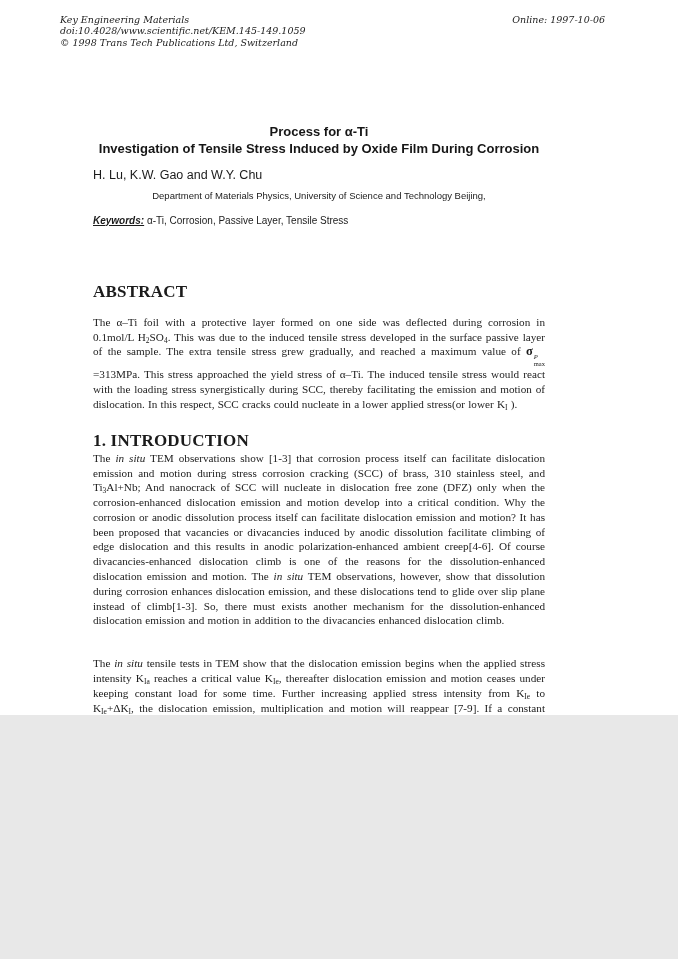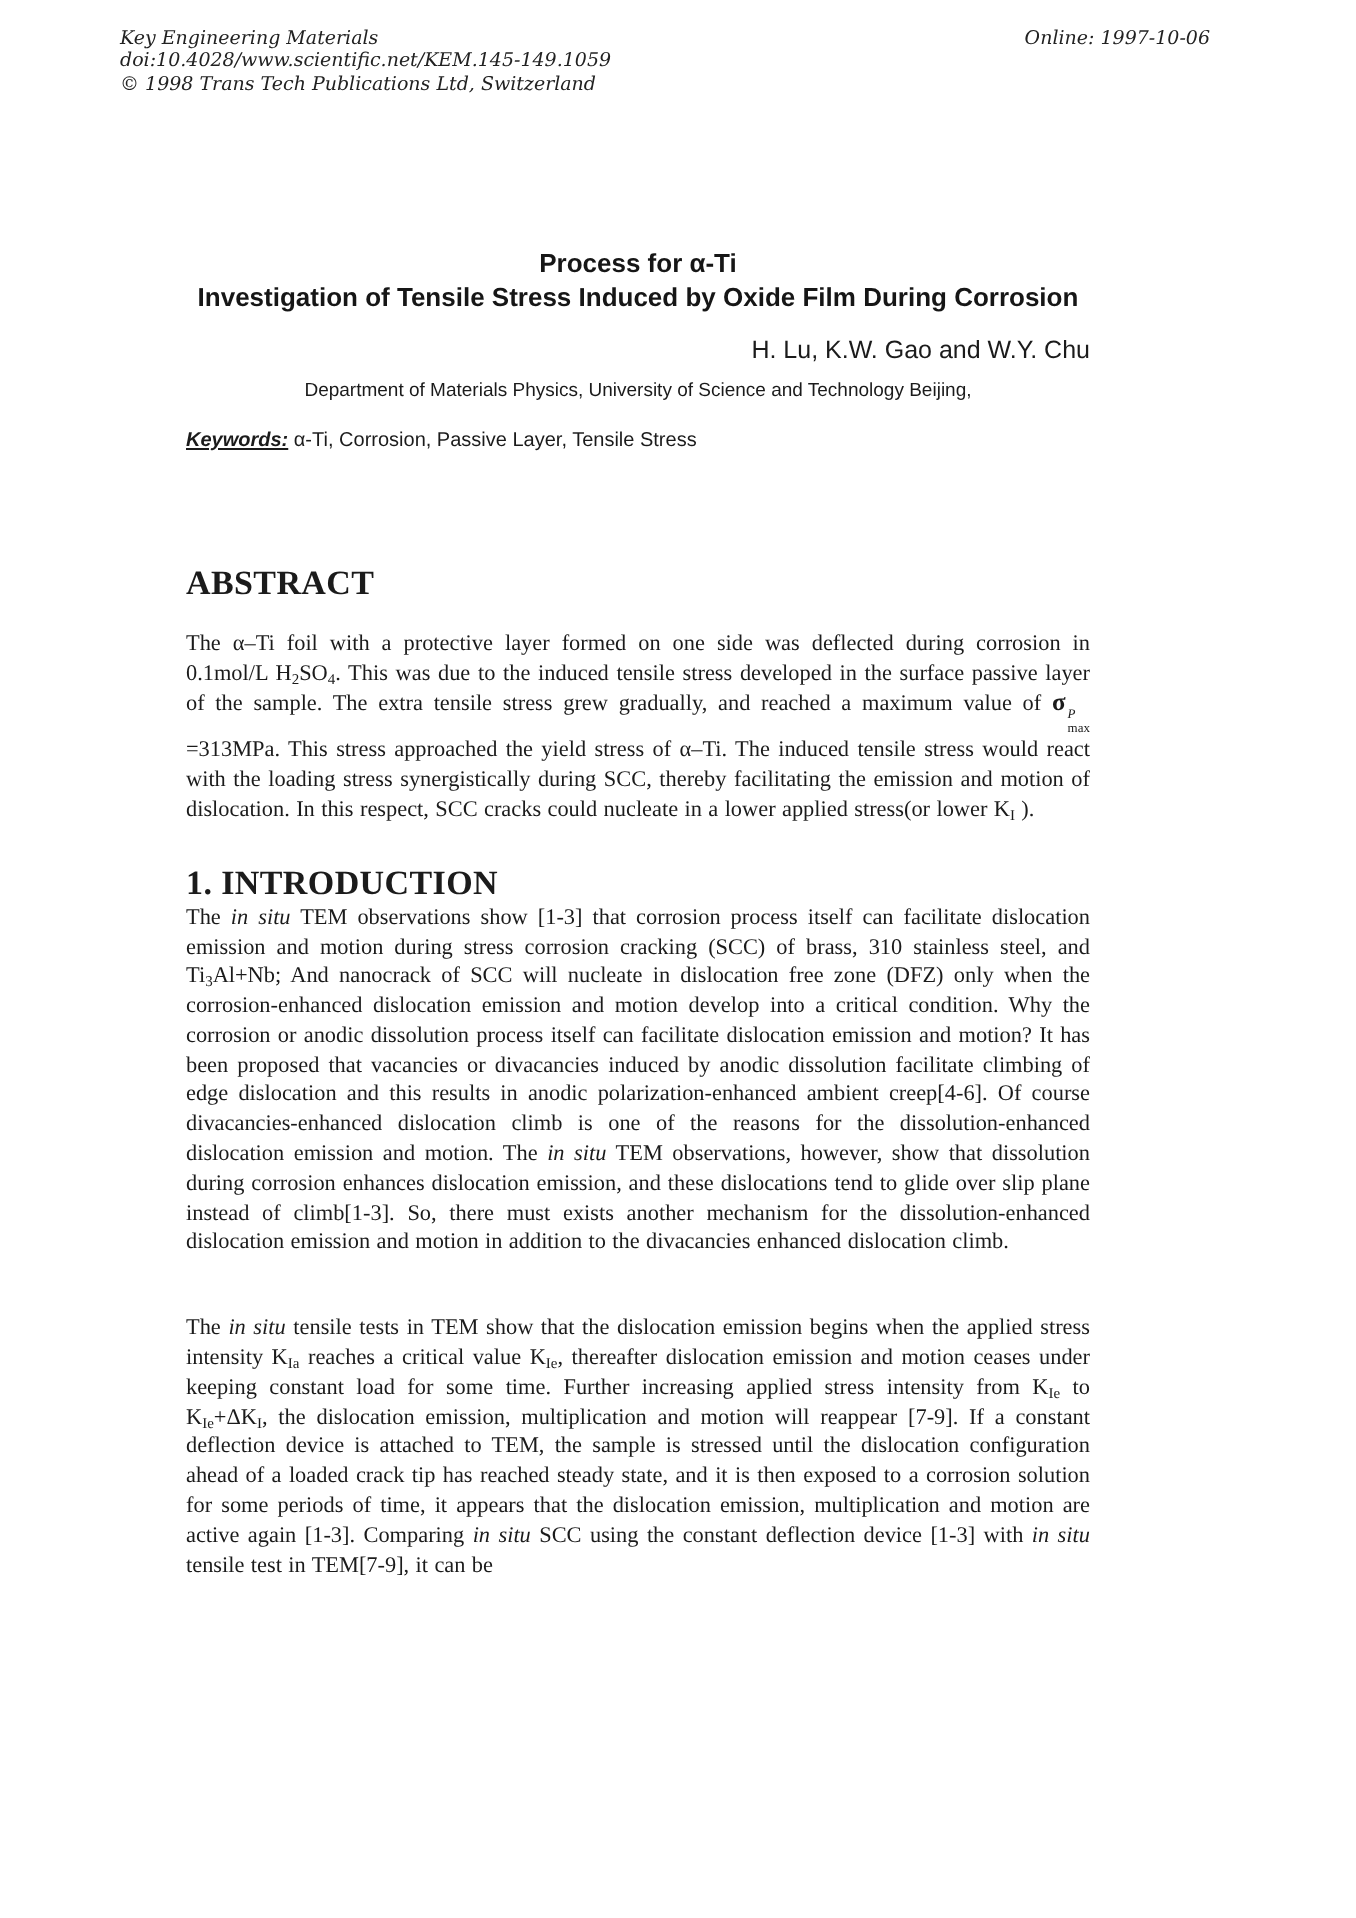--- a/index.html
+++ b/index.html
@@ -1,18 +1,18 @@
 <!DOCTYPE html>
 <html><head>
 <meta charset="utf-8">
 <style>
   html,body { margin:0; padding:0; background:#e8e8e8; }
   .page {
     position:relative;
-    width:678px; height:959px;
+    width:678px; height:715px;
     margin:0 auto;
     background:#ffffff;
     color:#1b1b1b;
     overflow:hidden;
     font-family:"Liberation Serif", serif;
   }
   
   .hdr {
     display:flex; justify-content:space-between; align-items:flex-start;
     margin:14px 73px 0 60px;
@@ -28,21 +28,21 @@
     margin-top:75px;
     text-align:center;
     font-family:"Liberation Sans", sans-serif;
     font-weight:bold;
     font-size:13px; line-height:17px;
     color:#161616;
   }
   .title span { display:block; }
   .authors {
     margin-top:11px;
-    text-align:right;
+    text-align:left;
     font-family:"Liberation Sans", sans-serif;
     font-size:12.5px; line-height:15px;
   }
   .affiliation {
     margin-top:7px;
     text-align:center;
     font-family:"Liberation Sans", sans-serif;
     font-size:9.5px; line-height:11.5px;
   }
   .affiliation span { display:block; }

